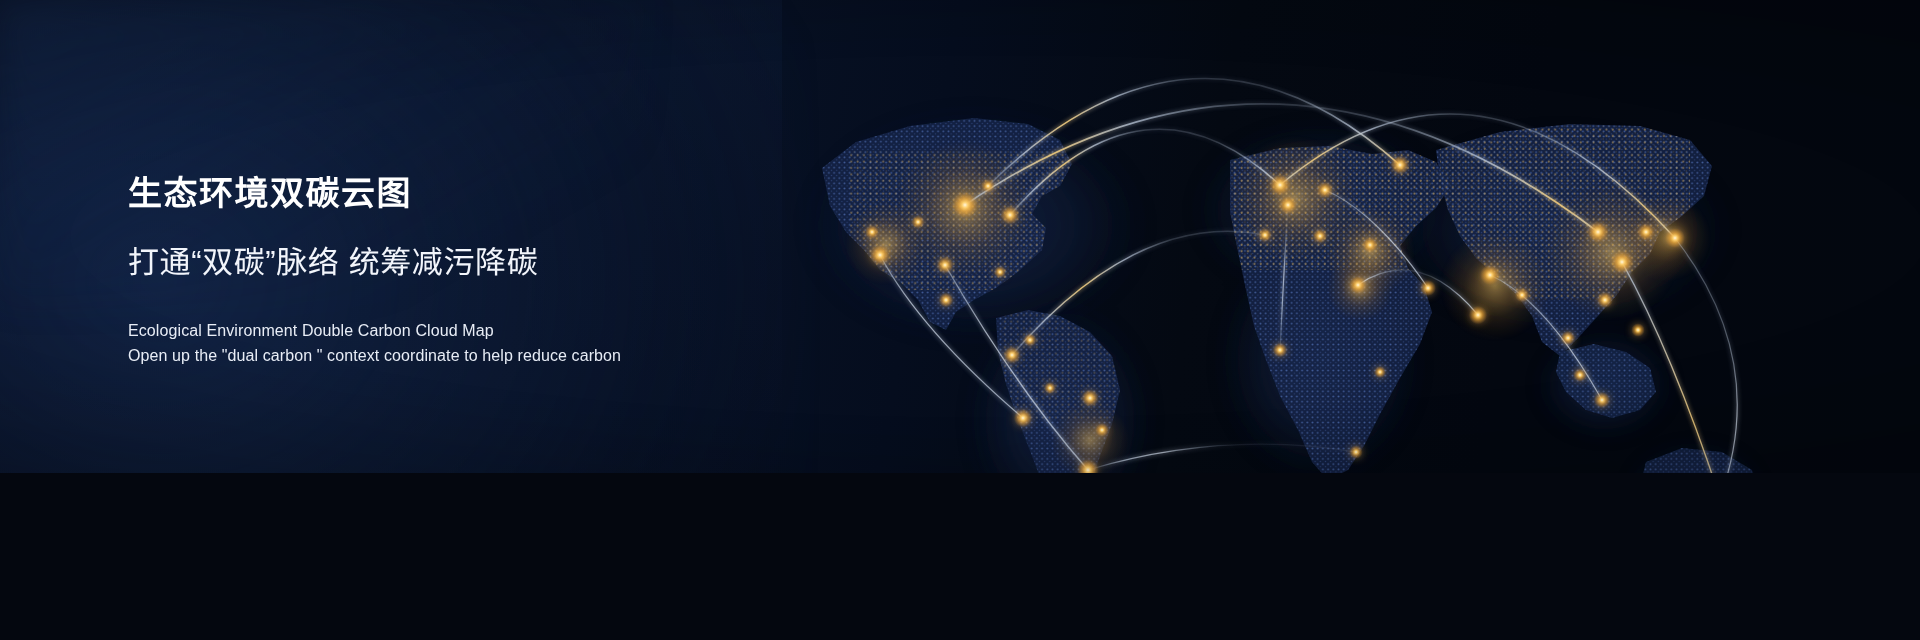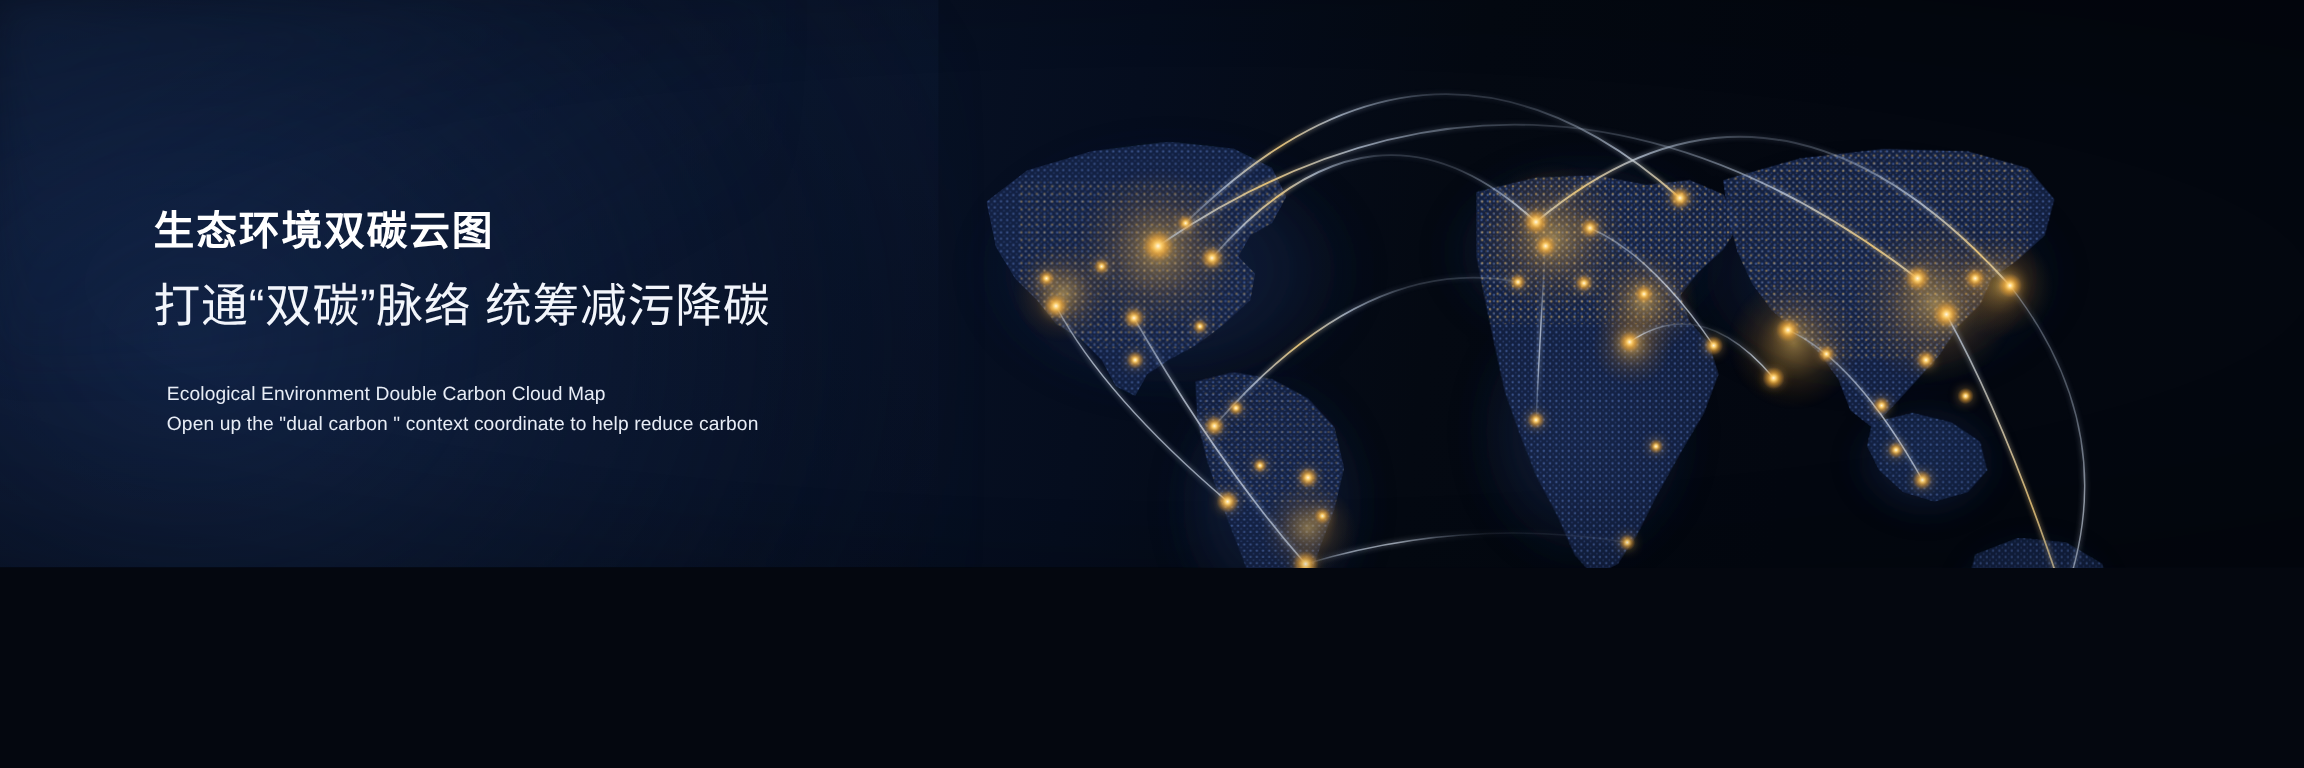--- a/index.html
+++ b/index.html
@@ -104,32 +104,31 @@
     margin: 0;
     font-size: 34px;
     font-weight: 700;
     letter-spacing: 1.5px;
     color: #ffffff;
     line-height: 1.25;
     white-space: nowrap;
   }
 
   .subhead {
-    margin: 16px 0 0 0;
-    font-size: 39px;
+    margin: 28px 0 0 0;
+    font-size: 31px;
     font-weight: 400;
     letter-spacing: 0.6px;
     color: #f2f5fb;
     line-height: 1.3;
     white-space: nowrap;
   }
 
   .en-block {
     margin-top: 36px;
-    margin-left: 11px;
   }
 
   .en-line {
     margin: 0;
     font-size: 16px;
     font-weight: 400;
     letter-spacing: 0.1px;
     color: #e8edf6;
     line-height: 1.55;
     white-space: nowrap;

